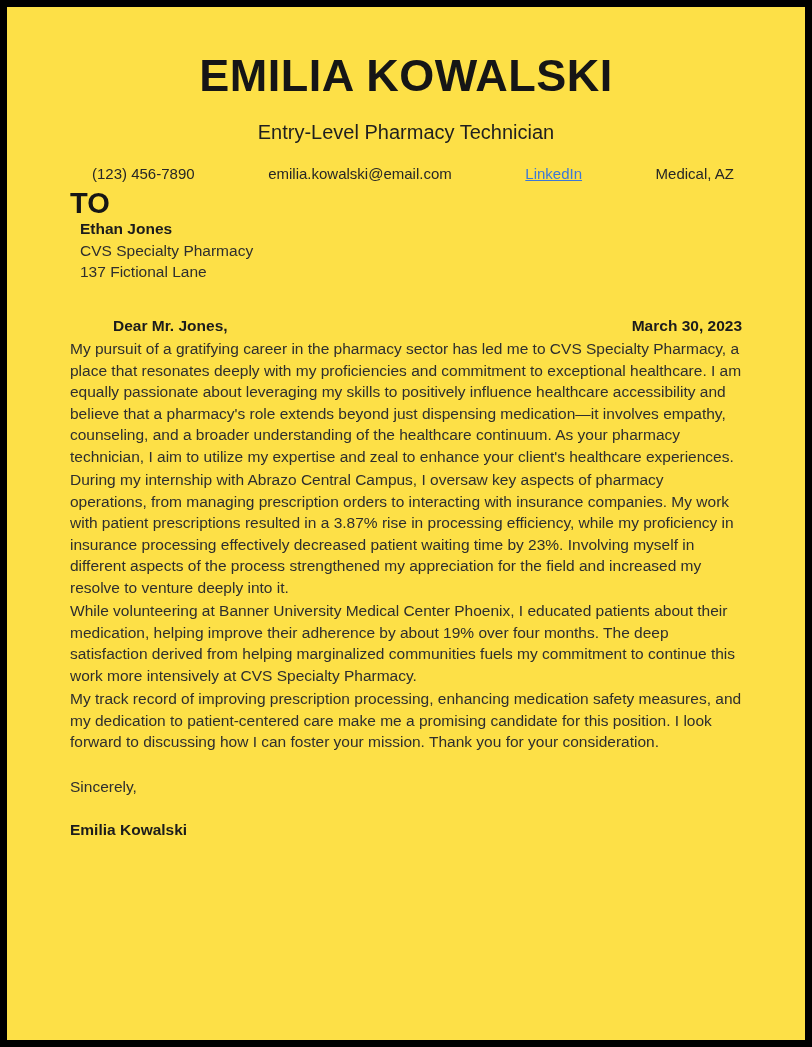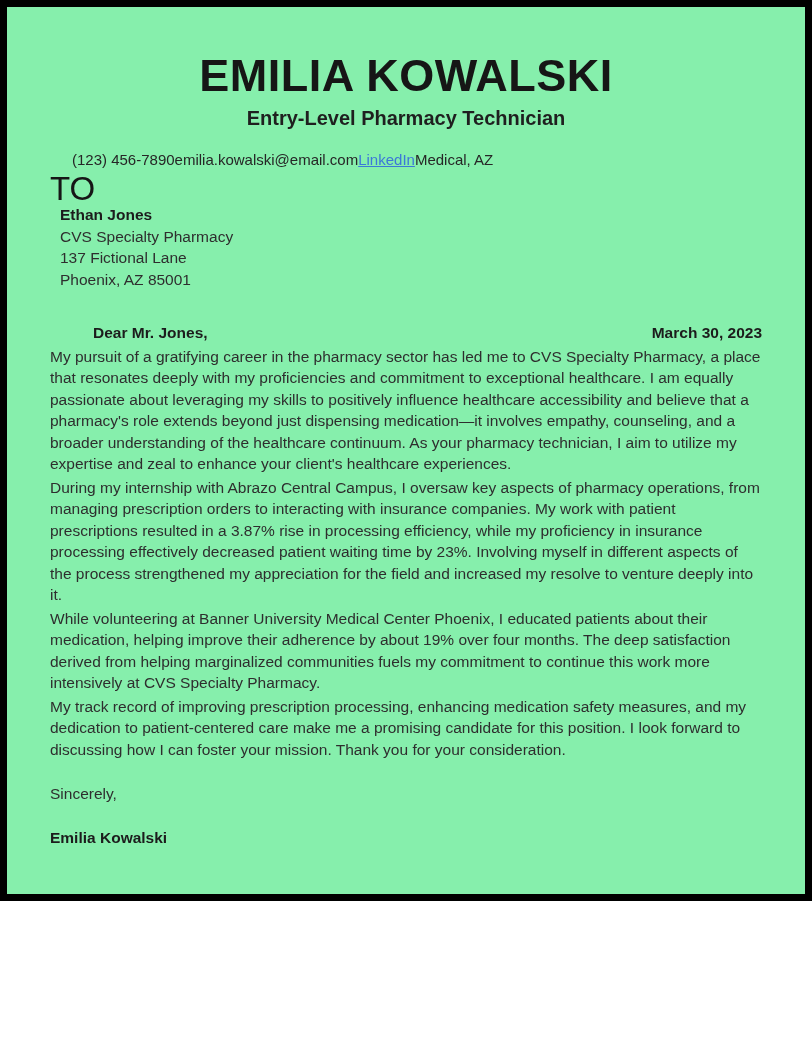--- a/index.html
+++ b/index.html
@@ -1,61 +1,62 @@
 <!DOCTYPE html>
 <html style="--link-color: #3c78d8;"><head>
 <meta charset="utf-8">
 <style>
   * { box-sizing: border-box; }
   html, body { margin: 0; padding: 0; background: #ffffff; }
   .page {
     width: 812px;
-    height: 901px;
+    height: 1047px;
     border: 7px solid #000000;
-    background: #86efac;
+    background: #fde047;
     font-family: "Liberation Sans", "DejaVu Sans", sans-serif;
     color: #2e2e2e;
-    padding: 0 43px;
+    padding: 0 63px;
     overflow: hidden;
   }
   
   .header { text-align: center; }
   .candidate-name {
     margin: 46px 0 0 0;
     font-size: 45px;
     line-height: 1.0;
     font-weight: bold;
     letter-spacing: 0.5px;
     color: #161616;
   }
   .job-title {
-    margin-top: 8px;
+    margin-top: 22px;
     font-size: 20px;
     line-height: 24px;
-    font-weight: 700;
+    font-weight: 400;
     color: #1f1f1f;
   }
   .contact-row {
     margin: 20px 8px 0 22px;
     display: flex;
+    justify-content: space-between;
     align-items: baseline;
     font-size: 15px;
     line-height: 20px;
     color: #262626;
   }
   .contact-row a {
     color: var(--link-color, #3c78d8);
     text-decoration: underline;
     cursor: pointer;
   }
   
   .to-heading {
-    font-size: 33px;
+    font-size: 29px;
     line-height: 30px;
-    font-weight: normal;
+    font-weight: bold;
     color: #161616;
   }
   .addr-line {
     font-size: 15.5px;
     line-height: 21.5px;
     color: #2e2e2e;
     margin-left: 10px;
   }
   .addr-line.bold { font-weight: bold; color: #1c1c1c; }
   .recipient { margin-top: 4px; }
@@ -104,21 +105,20 @@
       <a href="#">LinkedIn</a>
       <span>Medical, AZ</span>
     </div>
   </header>
 
   <section class="recipient">
     <div class="to-heading">TO</div>
     <div class="addr-line bold">Ethan Jones</div>
     <div class="addr-line">CVS Specialty Pharmacy</div>
     <div class="addr-line">137 Fictional Lane</div>
-    <div class="addr-line">Phoenix, AZ 85001</div>
   </section>
 
   <main>
     <div class="salutation-row">
       <span>Dear Mr. Jones,</span>
       <span>March 30, 2023</span>
     </div>
 
     <p class="body-paragraph">My pursuit of a gratifying career in the pharmacy sector has led me to CVS Specialty Pharmacy, a place that resonates deeply with my proficiencies and commitment to exceptional healthcare. I am equally passionate about leveraging my skills to positively influence healthcare accessibility and believe that a pharmacy's role extends beyond just dispensing medication—it involves empathy, counseling, and a broader understanding of the healthcare continuum. As your pharmacy technician, I aim to utilize my expertise and zeal to enhance your client's healthcare experiences.</p>
     <p class="body-paragraph">During my internship with Abrazo Central Campus, I oversaw key aspects of pharmacy operations, from managing prescription orders to interacting with insurance companies. My work with patient prescriptions resulted in a 3.87% rise in processing efficiency, while my proficiency in insurance processing effectively decreased patient waiting time by 23%. Involving myself in different aspects of the process strengthened my appreciation for the field and increased my resolve to venture deeply into it.</p>

